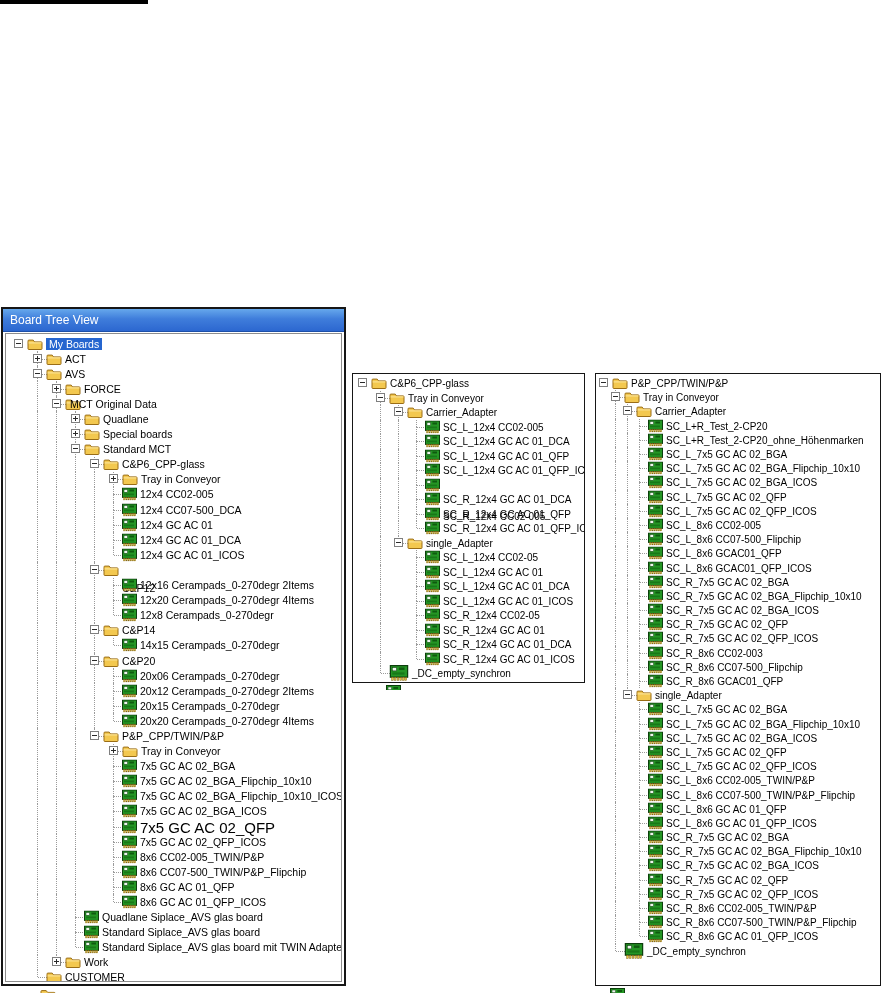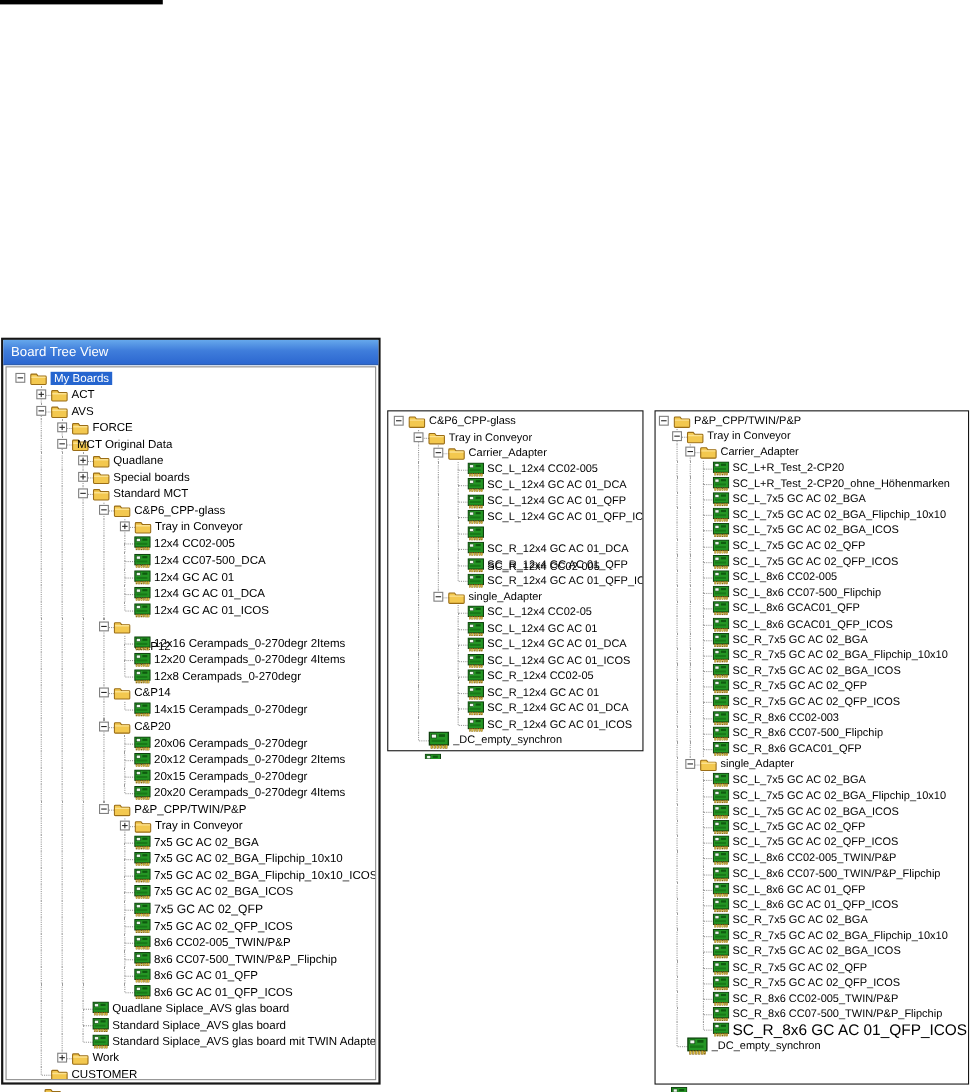--- a/index.html
+++ b/index.html
@@ -631,21 +631,21 @@
                   <rect x="1.6" y="10" width="1.3" height="2.5"></rect>
                   <rect x="3.8" y="10" width="1.3" height="2.5"></rect>
                   <rect x="6" y="10" width="1.3" height="2.5"></rect>
                   <rect x="8.2" y="10" width="1.3" height="2.5"></rect>
                   <rect x="10.4" y="10" width="1.3" height="2.5"></rect>
                   <rect x="12.3" y="10" width="1.3" height="2.5"></rect>
                 </g>
               </svg></span>
             <span class="tlabel" style="left: 134px;">7x5 GC AC 02_BGA_ICOS</span>
           </div>
-          <div class="trow" style="height: 15.1px; font-size: 11px;">
+          <div class="trow" style="height: 15.1px; font-size: 15px;">
             <i class="vl" style="left:31px;top:0;height:100%"></i>
             <i class="vl" style="left:50px;top:0;height:100%"></i>
             <i class="vl" style="left:69px;top:0;height:100%"></i>
             <i class="vl" style="left:107px;top:0;height:50%"></i>
             <i class="hl" style="left:108px;top:50%;width:9px"></i>
             <i class="vl" style="left:107px;top:50%;height:50%"></i>
             <span class="ticon" style="left:116px"><svg width="15" height="13" viewBox="0 0 15 13">
                 <rect x="0.5" y="0.5" width="14" height="9.4" fill="#249624" stroke="#0d3f0d"></rect>
                 <rect x="2" y="2" width="3.6" height="2.8" fill="#eef7ee" stroke="#0d3f0d" stroke-width="0.5"></rect>
                 <rect x="7.4" y="2" width="4.6" height="2" fill="#0f5a0f"></rect>
@@ -2063,21 +2063,21 @@
                 <rect x="1.6" y="10" width="1.3" height="2.5"></rect>
                 <rect x="3.8" y="10" width="1.3" height="2.5"></rect>
                 <rect x="6" y="10" width="1.3" height="2.5"></rect>
                 <rect x="8.2" y="10" width="1.3" height="2.5"></rect>
                 <rect x="10.4" y="10" width="1.3" height="2.5"></rect>
                 <rect x="12.3" y="10" width="1.3" height="2.5"></rect>
               </g>
             </svg></span>
           <span class="tlabel" style="left: 70px;">SC_R_8x6 CC07-500_TWIN/P&amp;P_Flipchip</span>
         </div>
-        <div class="trow" style="height: 14.2px; font-size: 14px;">
+        <div class="trow" style="height: 14.2px; font-size: 10px;">
           <i class="vl" style="left:19px;top:0;height:100%"></i>
           <i class="vl" style="left:43px;top:0;height:50%"></i>
           <i class="hl" style="left:44px;top:50%;width:9px"></i>
           <span class="ticon" style="left:52px"><svg width="15" height="13" viewBox="0 0 15 13">
               <rect x="0.5" y="0.5" width="14" height="9.4" fill="#249624" stroke="#0d3f0d"></rect>
               <rect x="2" y="2" width="3.6" height="2.8" fill="#eef7ee" stroke="#0d3f0d" stroke-width="0.5"></rect>
               <rect x="7.4" y="2" width="4.6" height="2" fill="#0f5a0f"></rect>
               <rect x="2" y="6" width="10" height="1.8" fill="#187818"></rect>
               <g fill="#e7c63e" stroke="#7c5f14" stroke-width="0.4">
                 <rect x="1.6" y="10" width="1.3" height="2.5"></rect>

